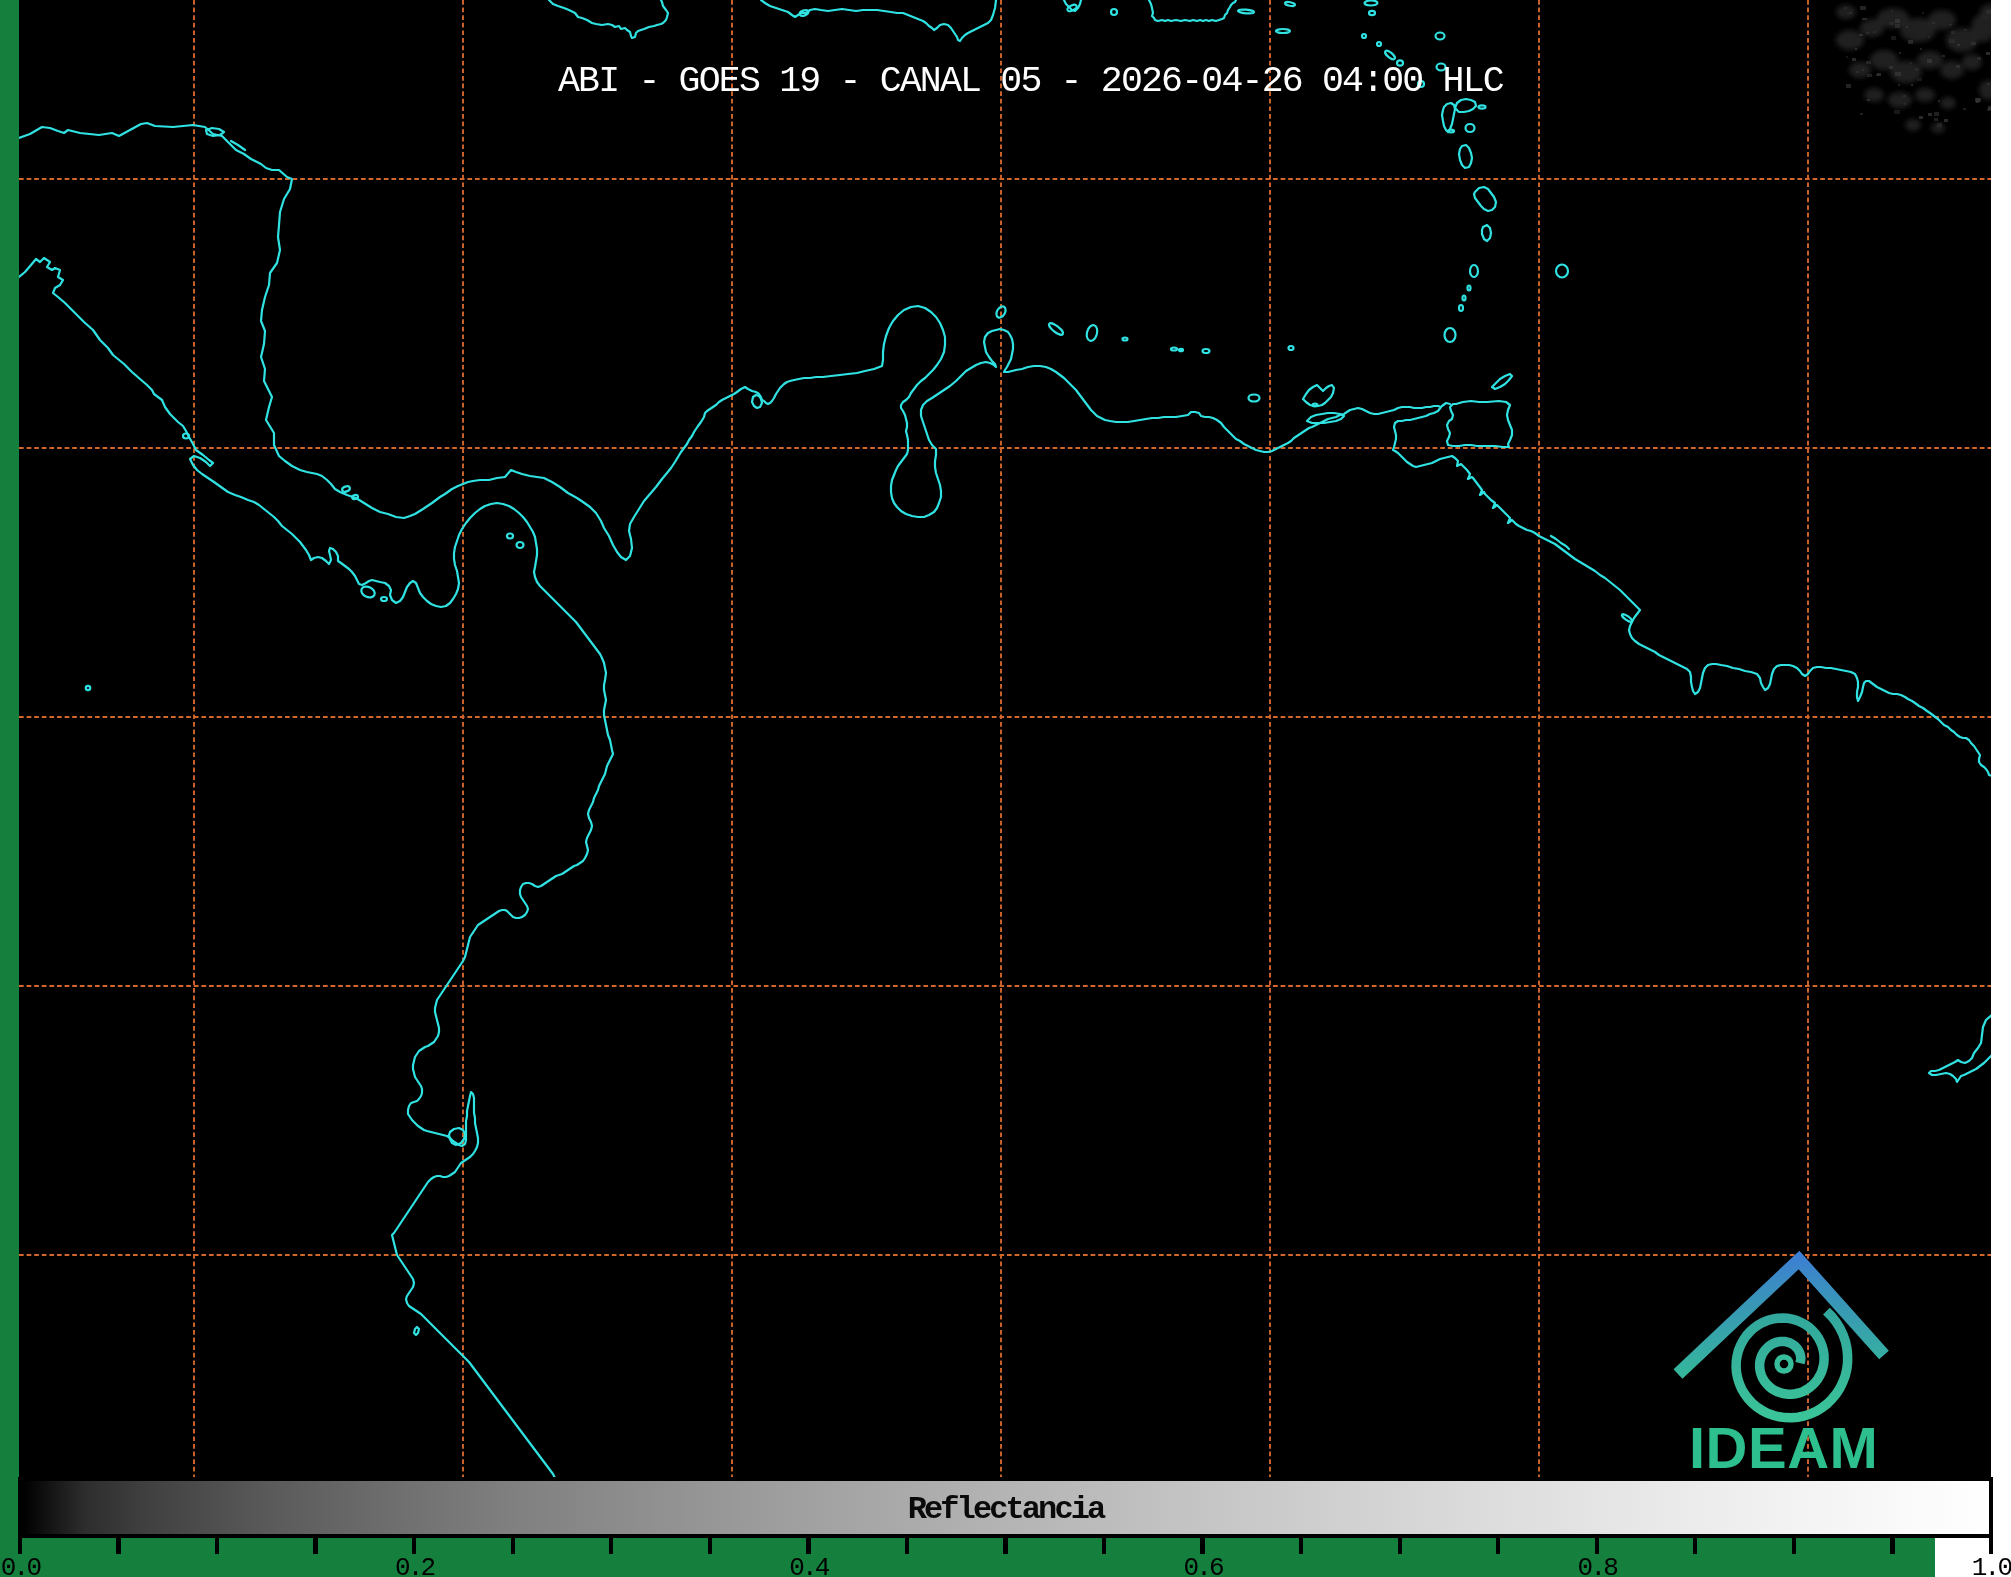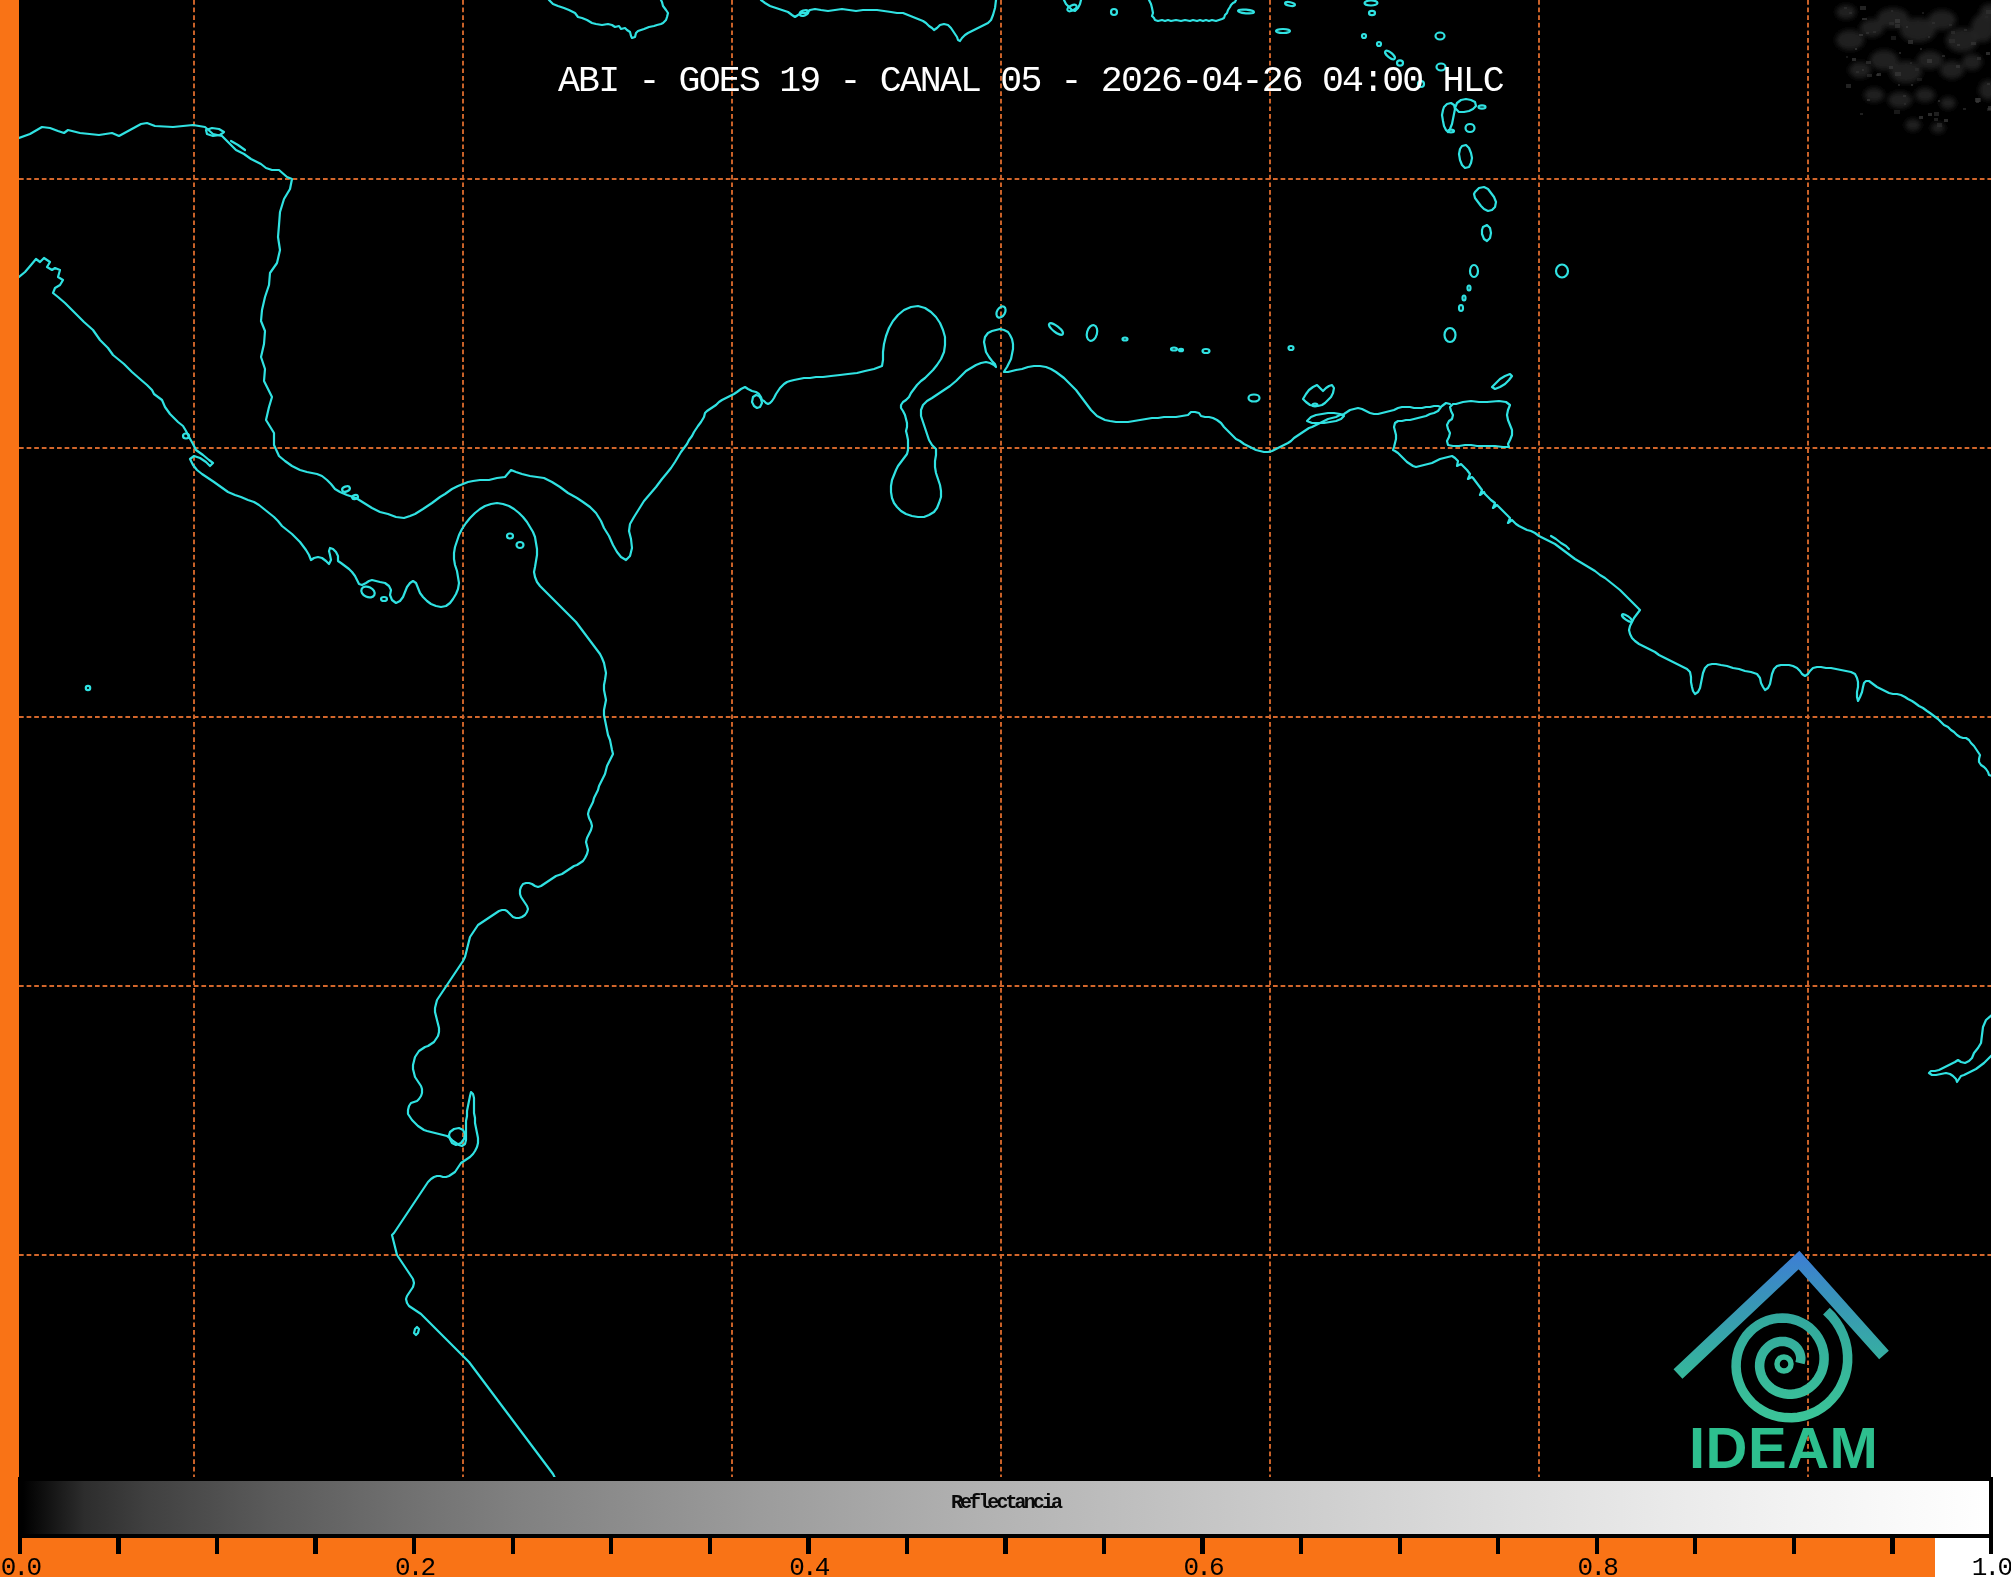--- a/index.html
+++ b/index.html
@@ -1,18 +1,18 @@
 <!DOCTYPE html>
 <html><head><meta charset="utf-8">
 <style>
 html,body{margin:0;padding:0;background:#fff;width:2011px;height:1577px;overflow:hidden;-webkit-font-smoothing:antialiased}
 *{box-sizing:border-box}
 </style></head>
 <body>
-<div style="position:relative;width:1935px;height:1577px;background:#f97316">
+<div style="position:relative;width:1935px;height:1577px;background:#15803d">
 <svg width="1972" height="1477" viewBox="19 0 1972 1477" style="position:absolute;left:19px;top:0">
       <defs>
         <filter id="bl" x="-60%" y="-60%" width="220%" height="220%">
           <feGaussianBlur stdDeviation="2.6"></feGaussianBlur>
         </filter>
         <linearGradient id="roofL" x1="0" y1="1250" x2="0" y2="1378" gradientUnits="userSpaceOnUse">
           <stop offset="0" stop-color="#3d7dd6"></stop>
           <stop offset="0.45" stop-color="#3898b4"></stop>
           <stop offset="1" stop-color="#35b89a"></stop>
         </linearGradient>
@@ -206,21 +206,21 @@
       <text x="558" y="91" font-family="Liberation Mono, monospace" font-size="36.5" letter-spacing="-1.8" fill="#ffffff">ABI - GOES 19 - CANAL 05 - 2026-04-26 04:00 HLC</text>
       <g stroke-linecap="butt">
         <path d="M1678 1374 L1799 1260 L1884 1355" stroke="url(#roofL)" stroke-width="13" fill="none"></path>
         <path d="M1826.4 1311.1 L1831.6 1316.3 L1836.1 1321.9 L1839.9 1328.1 L1843.0 1334.5 L1845.4 1341.3 L1846.9 1348.2 L1847.6 1355.2 L1847.6 1362.2 L1846.8 1369.1 L1845.2 1375.8 L1842.8 1382.2 L1839.8 1388.3 L1836.2 1393.9 L1831.9 1399.1 L1827.1 1403.8 L1821.9 1407.8 L1816.3 1411.2 L1810.4 1413.9 L1804.3 1415.9 L1798.0 1417.2 L1791.7 1417.8 L1785.3 1417.6 L1779.1 1416.8 L1773.1 1415.3 L1767.3 1413.1 L1761.9 1410.3 L1756.8 1406.9 L1752.2 1403.0 L1748.1 1398.6 L1744.6 1393.9 L1741.6 1388.8 L1739.3 1383.4 L1737.6 1377.9 L1736.5 1372.3 L1736.1 1366.6 L1736.3 1361.0 L1737.2 1355.4 L1738.6 1350.1 L1740.7 1345.0 L1743.3 1340.2 L1746.3 1335.7 L1749.9 1331.7 L1753.8 1328.1 L1758.1 1325.1 L1762.6 1322.5 L1767.4 1320.5 L1772.3 1319.1 L1777.3 1318.3 L1782.3 1318.0 L1787.3 1318.3 L1792.2 1319.1 L1796.9 1320.5 L1801.3 1322.4 L1805.5 1324.7 L1809.3 1327.5 L1812.8 1330.7 L1815.8 1334.2 L1818.4 1338.0 L1820.5 1342.0 L1822.2 1346.2 L1823.3 1350.5 L1824.0 1354.8 L1824.1 1359.2 L1823.8 1363.5 L1822.9 1367.7 L1821.7 1371.7 L1819.9 1375.5 L1817.8 1379.0 L1815.4 1382.2 L1812.6 1385.1 L1809.5 1387.7 L1806.2 1389.8 L1802.8 1391.6 L1799.2 1392.9 L1795.5 1393.7 L1791.8 1394.2 L1788.1 1394.2 L1784.5 1393.8 L1781.0 1393.0 L1777.6 1391.8 L1774.5 1390.3 L1771.6 1388.5 L1768.9 1386.3 L1766.6 1383.9 L1764.5 1381.3 L1762.8 1378.5 L1761.5 1375.6 L1760.5 1372.6 L1759.9 1369.5 L1759.6 1366.5 L1759.7 1363.5 L1760.1 1360.5 L1760.9 1357.7 L1761.9 1355.0 L1763.3 1352.5 L1764.9 1350.2 L1766.7 1348.2 L1768.7 1346.3 L1770.8 1344.8 L1773.1 1343.6 L1775.5 1342.6 L1777.9 1341.9 L1780.3 1341.6 L1782.7 1341.5 L1785.1 1341.6 L1787.3 1342.1 L1789.5 1342.8 L1791.5 1343.7 L1793.4 1344.8 L1795.0 1346.1 L1796.5 1347.6 L1797.8 1349.2 L1798.8 1350.9 L1799.6 1352.6 L1800.2 1354.4 L1800.6 1356.2 L1800.8 1358.0 L1800.7 1359.8 L1800.4 1361.5 L1800.0 1363.1" stroke="url(#spir)" stroke-width="9.5" fill="none"></path>
         <circle cx="1784" cy="1364" r="7" stroke="#38bd9a" stroke-width="5.5" fill="none"></circle>
       </g>
       <text x="1689" y="1468" font-family="Liberation Sans, sans-serif" font-weight="bold" font-size="58" letter-spacing="0.5" fill="#2dbf8e">IDEAM</text>
     </svg>
 <div style="position:absolute;left:17.8px;top:1477px;width:1975px;height:61px;background:#000"></div>
 <div style="position:absolute;left:22.5px;top:1480.5px;width:1966px;height:53px;background:linear-gradient(to right,#000000 0%,#2d2d2d 3.125%,#404040 6.25%,#5a5a5a 12.5%,#6e6e6e 18.75%,#808080 25%,#9c9c9c 37.5%,#b4b4b4 50%,#c9c9c9 62.5%,#dddddd 75%,#efefef 87.5%,#f7f7f7 93.75%,#ffffff 100%)"></div>
-<div style="position:absolute;left:0;top:1491px;width:2011px;text-align:center;font-family:'Liberation Mono',monospace;font-weight:bold;font-size:20px;letter-spacing:-2.9px;color:#0a0a0a">Reflectancia</div>
+<div style="position:absolute;left:0;top:1491px;width:2011px;text-align:center;font-family:'Liberation Mono',monospace;font-weight:bold;font-size:32px;letter-spacing:-2.9px;color:#0a0a0a">Reflectancia</div>
 <div style="position:absolute;left:17.8px;top:1537px;width:4.4px;height:17px;background:#000"></div>
     <div style="position:absolute;left:116.3px;top:1537px;width:4.4px;height:17px;background:#000"></div>
     <div style="position:absolute;left:214.9px;top:1537px;width:4.4px;height:17px;background:#000"></div>
     <div style="position:absolute;left:313.4px;top:1537px;width:4.4px;height:17px;background:#000"></div>
     <div style="position:absolute;left:412.0px;top:1537px;width:4.4px;height:17px;background:#000"></div>
     <div style="position:absolute;left:510.6px;top:1537px;width:4.4px;height:17px;background:#000"></div>
     <div style="position:absolute;left:609.1px;top:1537px;width:4.4px;height:17px;background:#000"></div>
     <div style="position:absolute;left:707.6px;top:1537px;width:4.4px;height:17px;background:#000"></div>
     <div style="position:absolute;left:806.2px;top:1537px;width:4.4px;height:17px;background:#000"></div>
     <div style="position:absolute;left:904.7px;top:1537px;width:4.4px;height:17px;background:#000"></div>

